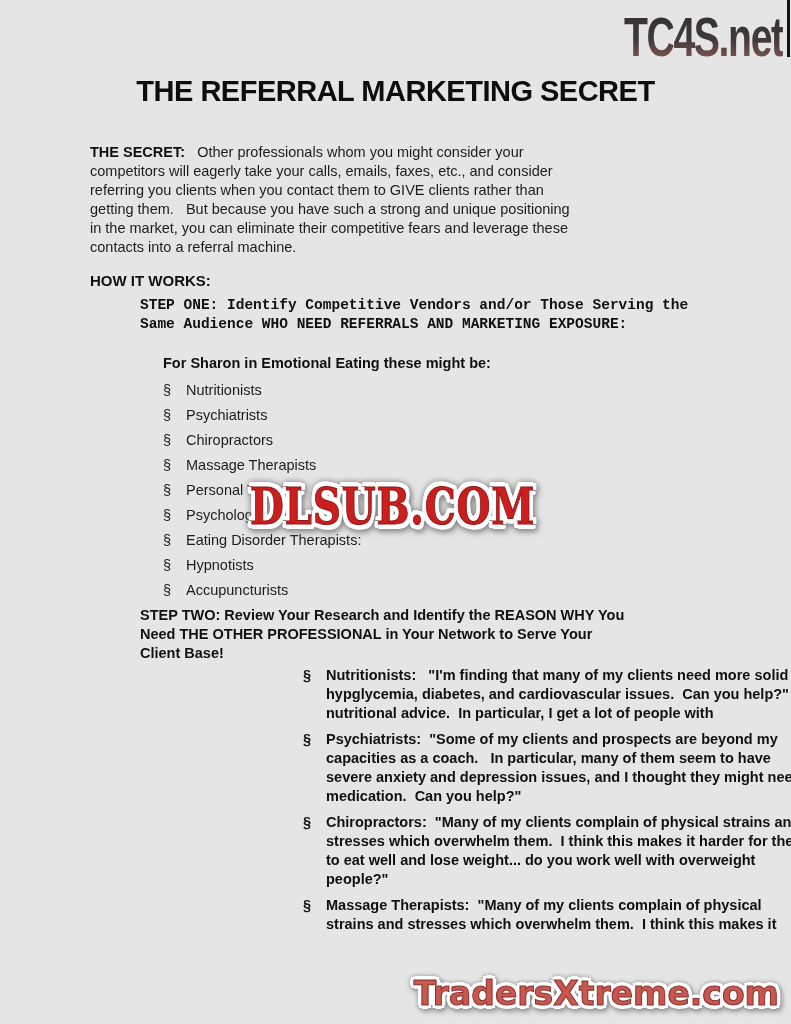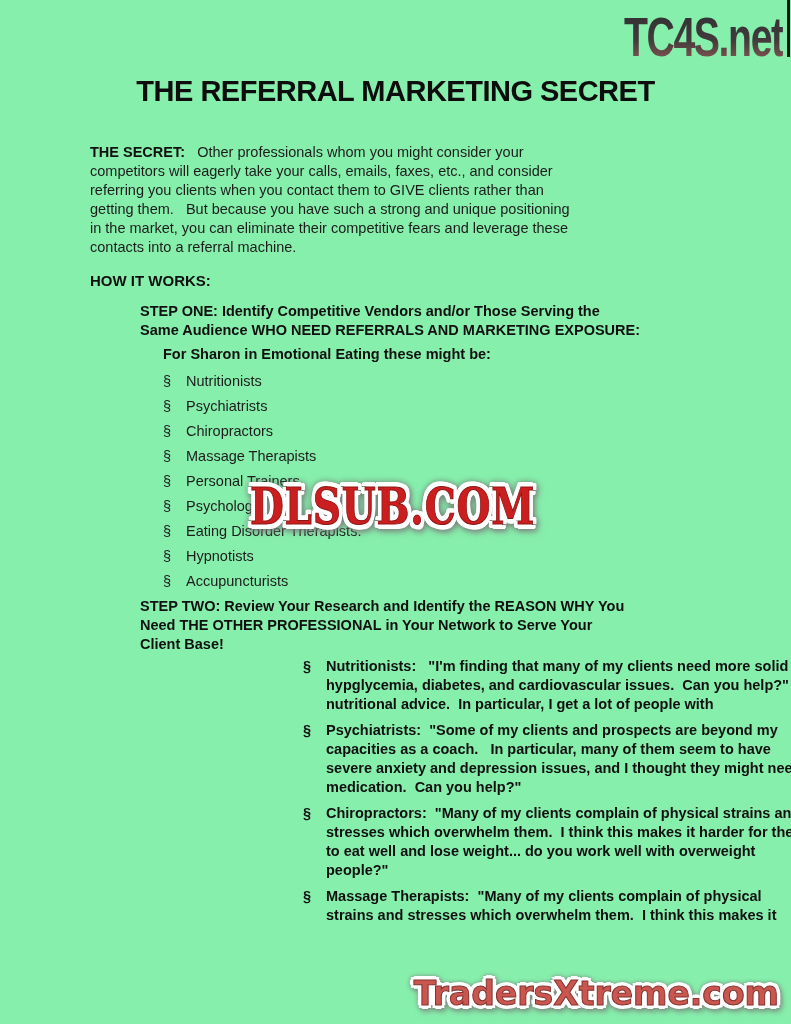--- a/index.html
+++ b/index.html
@@ -1,18 +1,18 @@
 <!DOCTYPE html>
 <html><head>
 <meta charset="utf-8">
 <style>
   * { margin:0; padding:0; box-sizing:border-box; }
   html,body { background:#fff; }
   .page {
-    position:relative; width:791px; height:1024px; background:#86efac;
+    position:relative; width:791px; height:1024px; background:#e5e5e5;
     overflow:hidden; font-family:"Liberation Sans", sans-serif; color:#1c1c1c;
   }
 
   
   .edge-tick { position:absolute; top:0; right:1px; width:3px; height:57px; background:#141414; }
 
   
   .logo-top {
     position:absolute; top:4px; right:8px;
     font-size:56px; font-weight:bold; letter-spacing:-2px;
@@ -30,22 +30,22 @@
   }
 
   .pre { white-space:pre; }
   .body-txt { font-size:14.5px; line-height:19px; }
   b { color:#101010; }
 
   .secret { margin:37px 0 0 90px; }
   .how { margin:14px 8px 0 90px; font-size:15px; font-weight:bold; color:#101010; line-height:19px; }
 
   .step-head { margin-left:140px; font-weight:bold; color:#101010; }
-  .step-one-head { margin-top:12px; }
-  .for-sharon { margin:5px 0 0 163px; font-weight:bold; color:#101010; font-size:14.5px; line-height:19px; }
+  .step-one-head { margin-top:6px;font-family:Liberation Mono, monospace; }
+  .for-sharon { margin:20px 0 0 163px; font-weight:bold; color:#101010; font-size:14.5px; line-height:19px; }
 
   .blist { margin:8px 0 0 163px; list-style:none; }
   .blist li { display:flex; line-height:19px; margin-bottom:6px; font-size:14.5px; }
   .bullet { width:23px; flex:none; display:inline-block; }
 
   .step-two-head { margin-top:5px; }
 
   .qlist { margin:3px 0 0 163px; list-style:none; }
   .qlist li { display:flex; margin-bottom:7px; }
   .qlist .qtxt { width:520px; }

